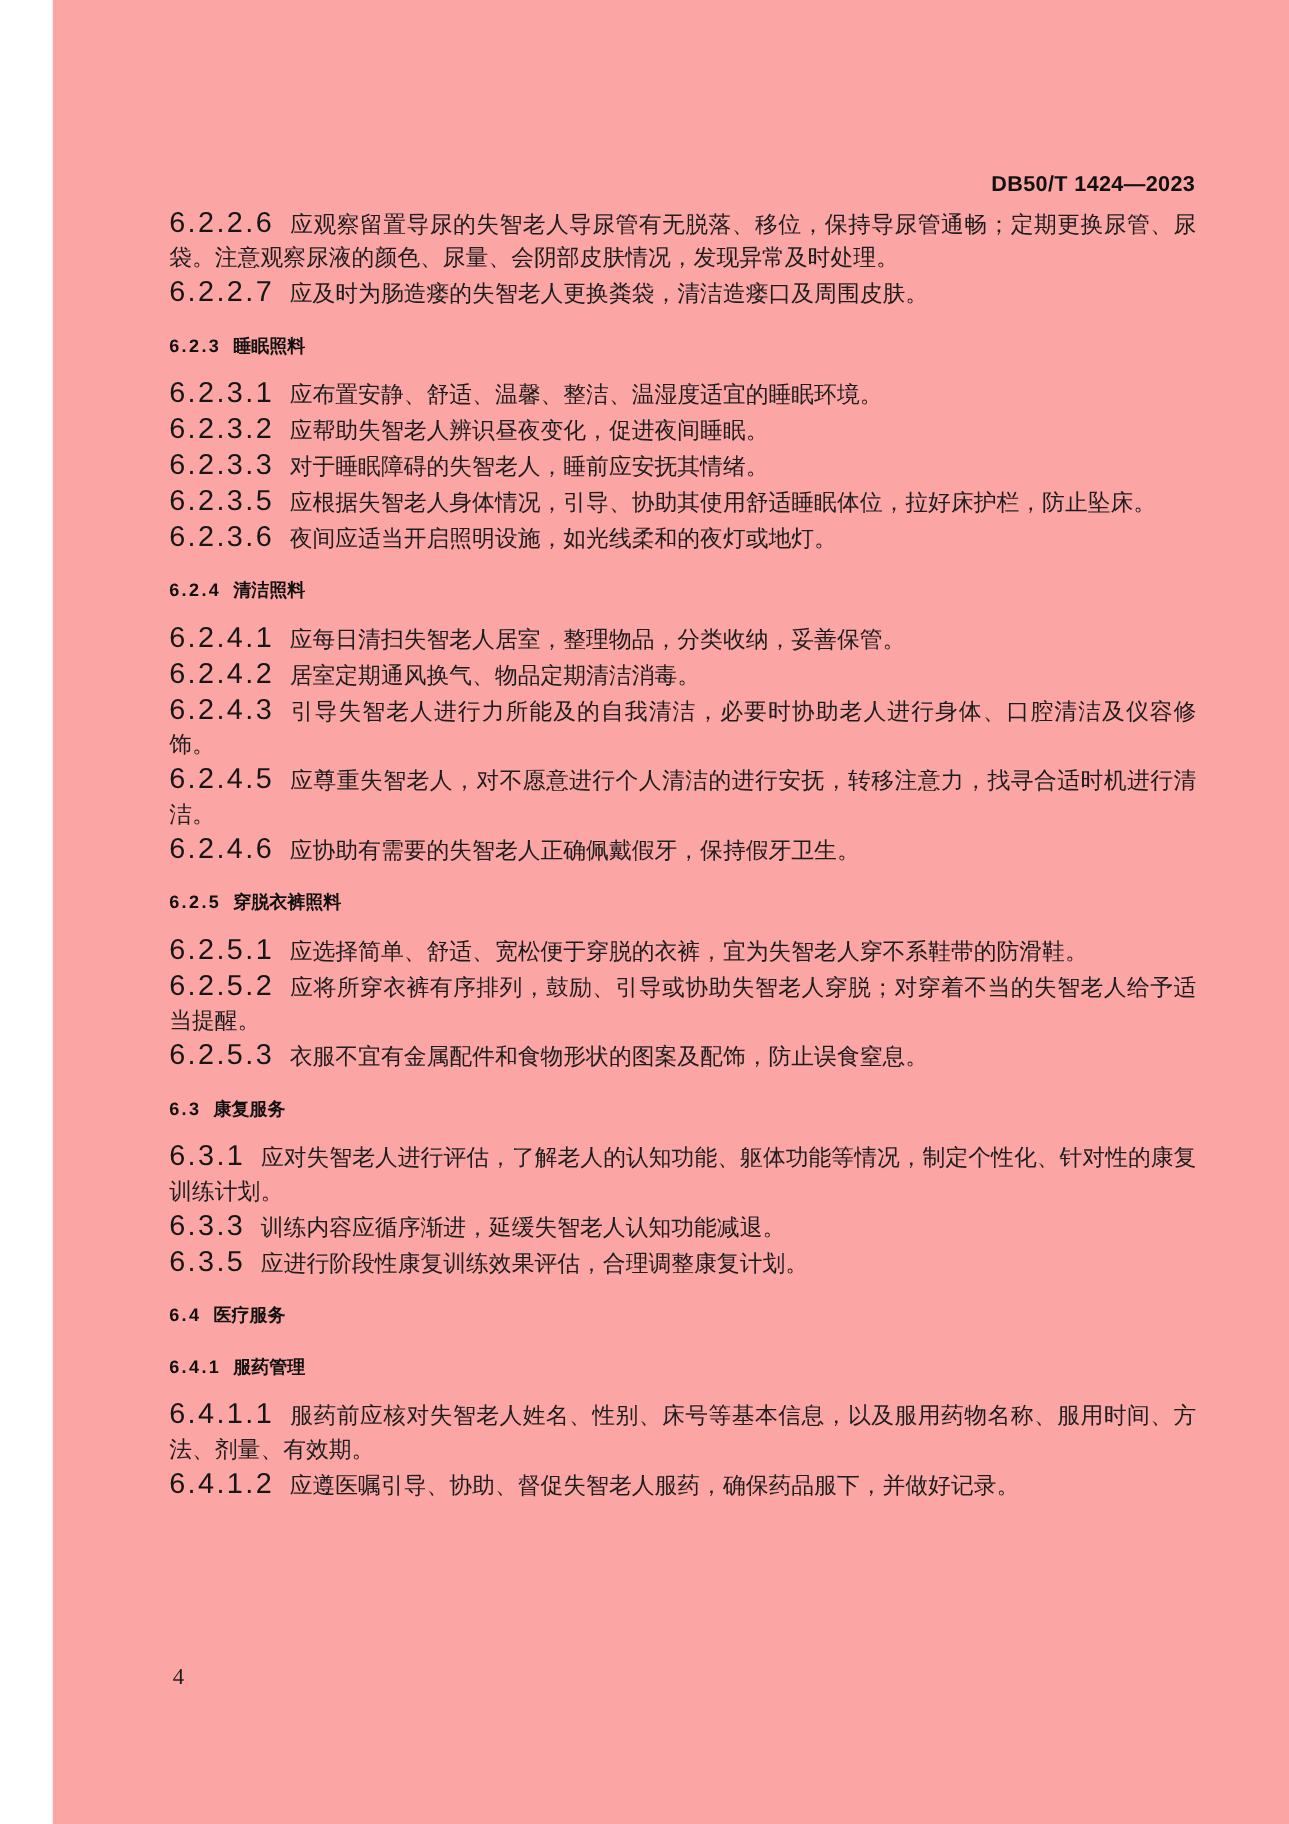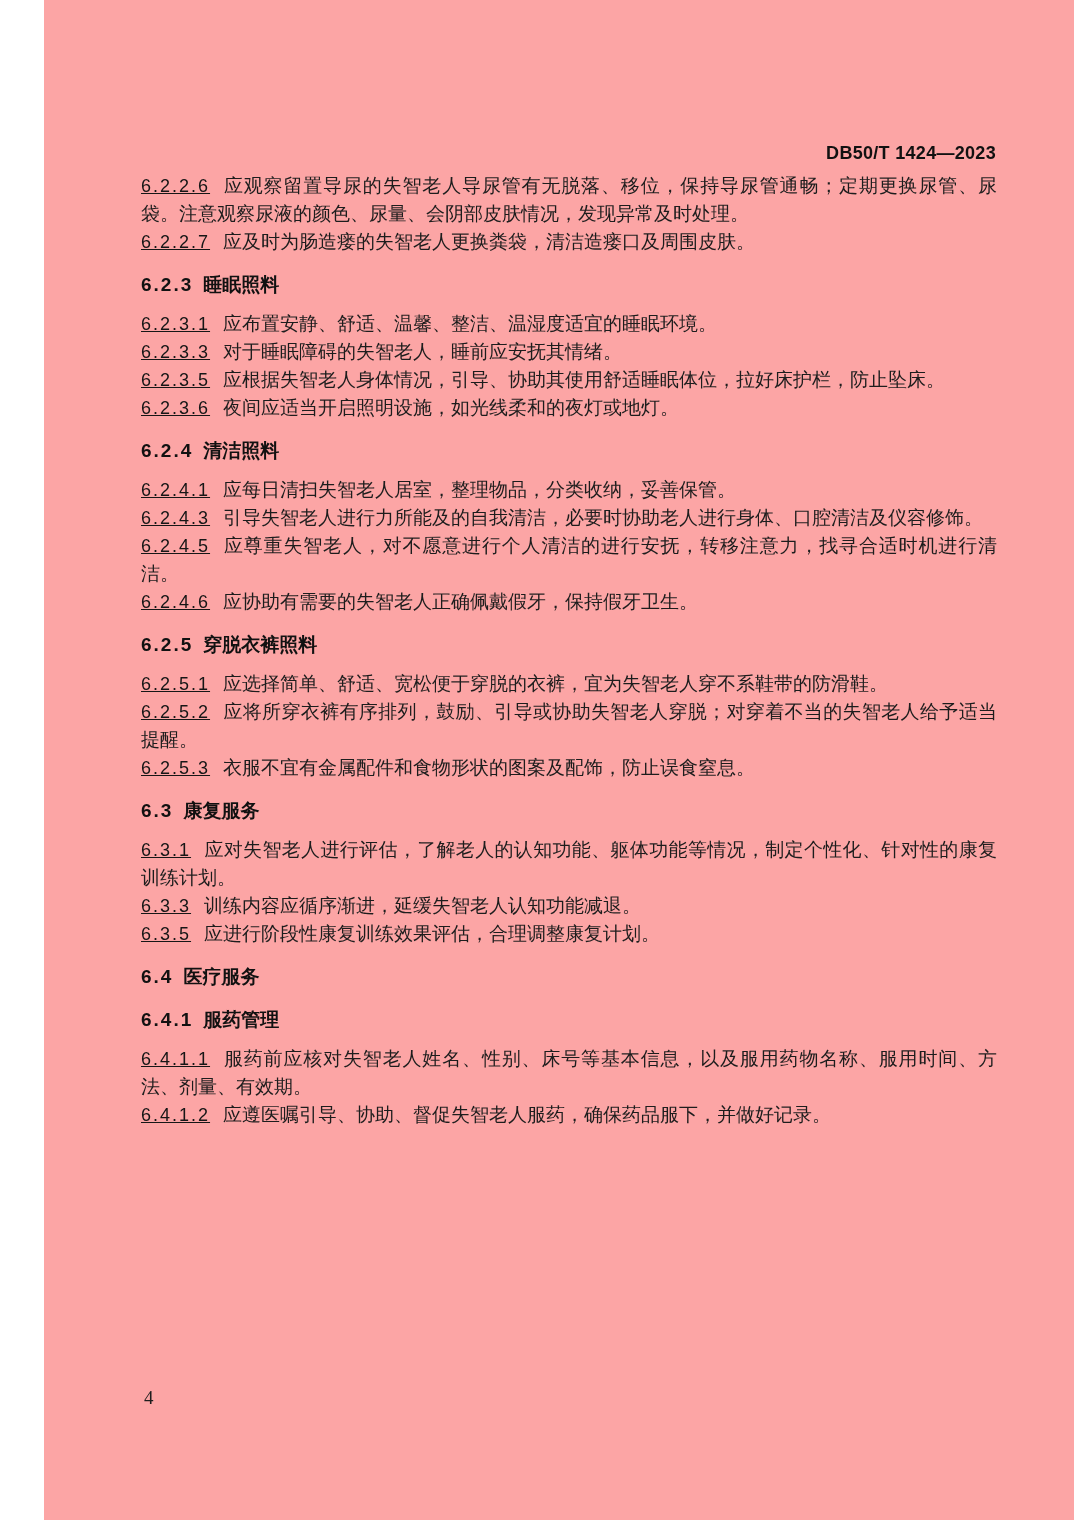--- a/index.html
+++ b/index.html
@@ -31,30 +31,29 @@
     width: 856px;
   }
   p.clause {
     font-size: 19px;
     line-height: 28px;
     text-align: justify;
     color: #1d1d1d;
   }
   p.clause .num {
     font-family: "Liberation Sans", sans-serif;
-    font-size: 18px;
+    font-size: 24px;
     letter-spacing: 2px;
     margin-right: 13px;
     white-space: nowrap;
     color: #161616;
-    text-decoration: underline;
   }
   h3.heading {
     font-family: "Liberation Sans", sans-serif;
-    font-size: 19px;
+    font-size: 15px;
     line-height: 28px;
     font-weight: 700;
     color: #111;
     margin: 15px 0 11px 0;
   }
   h3.heading .num {
     letter-spacing: 2px;
     margin-right: 10px;
     font-weight: 700;
   }
@@ -71,25 +70,27 @@
 <div class="page">
   <div class="page-header">
     <span>DB50/T 1424—2023</span>
   </div>
 
   <main class="content" id="content">
       <p class="clause"><span class="num">6.2.2.6</span><span class="txt">应观察留置导尿的失智老人导尿管有无脱落、移位，保持导尿管通畅；定期更换尿管、尿袋。注意观察尿液的颜色、尿量、会阴部皮肤情况，发现异常及时处理。</span></p>
       <p class="clause"><span class="num">6.2.2.7</span><span class="txt">应及时为肠造瘘的失智老人更换粪袋，清洁造瘘口及周围皮肤。</span></p>
       <h3 class="heading"><span class="num">6.2.3</span><span class="txt">睡眠照料</span></h3>
       <p class="clause"><span class="num">6.2.3.1</span><span class="txt">应布置安静、舒适、温馨、整洁、温湿度适宜的睡眠环境。</span></p>
+      <p class="clause"><span class="num">6.2.3.2</span><span class="txt">应帮助失智老人辨识昼夜变化，促进夜间睡眠。</span></p>
       <p class="clause"><span class="num">6.2.3.3</span><span class="txt">对于睡眠障碍的失智老人，睡前应安抚其情绪。</span></p>
       <p class="clause"><span class="num">6.2.3.5</span><span class="txt">应根据失智老人身体情况，引导、协助其使用舒适睡眠体位，拉好床护栏，防止坠床。</span></p>
       <p class="clause"><span class="num">6.2.3.6</span><span class="txt">夜间应适当开启照明设施，如光线柔和的夜灯或地灯。</span></p>
       <h3 class="heading"><span class="num">6.2.4</span><span class="txt">清洁照料</span></h3>
       <p class="clause"><span class="num">6.2.4.1</span><span class="txt">应每日清扫失智老人居室，整理物品，分类收纳，妥善保管。</span></p>
+      <p class="clause"><span class="num">6.2.4.2</span><span class="txt">居室定期通风换气、物品定期清洁消毒。</span></p>
       <p class="clause"><span class="num">6.2.4.3</span><span class="txt">引导失智老人进行力所能及的自我清洁，必要时协助老人进行身体、口腔清洁及仪容修饰。</span></p>
       <p class="clause"><span class="num">6.2.4.5</span><span class="txt">应尊重失智老人，对不愿意进行个人清洁的进行安抚，转移注意力，找寻合适时机进行清洁。</span></p>
       <p class="clause"><span class="num">6.2.4.6</span><span class="txt">应协助有需要的失智老人正确佩戴假牙，保持假牙卫生。</span></p>
       <h3 class="heading"><span class="num">6.2.5</span><span class="txt">穿脱衣裤照料</span></h3>
       <p class="clause"><span class="num">6.2.5.1</span><span class="txt">应选择简单、舒适、宽松便于穿脱的衣裤，宜为失智老人穿不系鞋带的防滑鞋。</span></p>
       <p class="clause"><span class="num">6.2.5.2</span><span class="txt">应将所穿衣裤有序排列，鼓励、引导或协助失智老人穿脱；对穿着不当的失智老人给予适当提醒。</span></p>
       <p class="clause"><span class="num">6.2.5.3</span><span class="txt">衣服不宜有金属配件和食物形状的图案及配饰，防止误食窒息。</span></p>
       <h3 class="heading"><span class="num">6.3</span><span class="txt">康复服务</span></h3>
       <p class="clause"><span class="num">6.3.1</span><span class="txt">应对失智老人进行评估，了解老人的认知功能、躯体功能等情况，制定个性化、针对性的康复训练计划。</span></p>
       <p class="clause"><span class="num">6.3.3</span><span class="txt">训练内容应循序渐进，延缓失智老人认知功能减退。</span></p>

